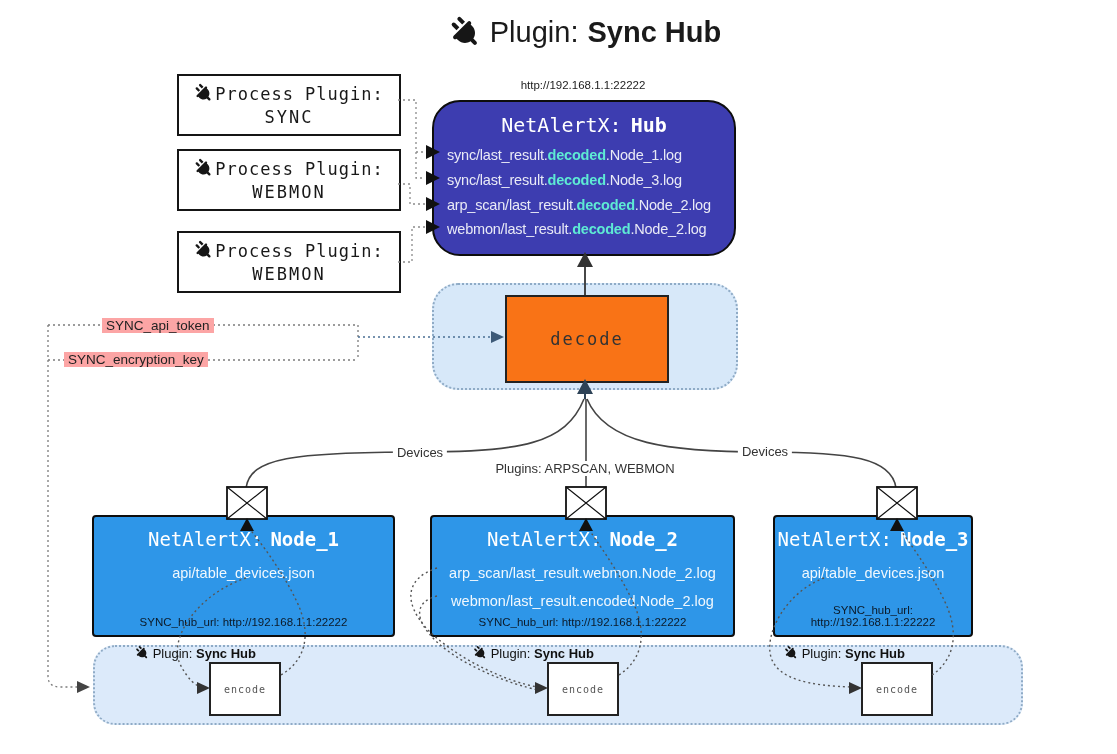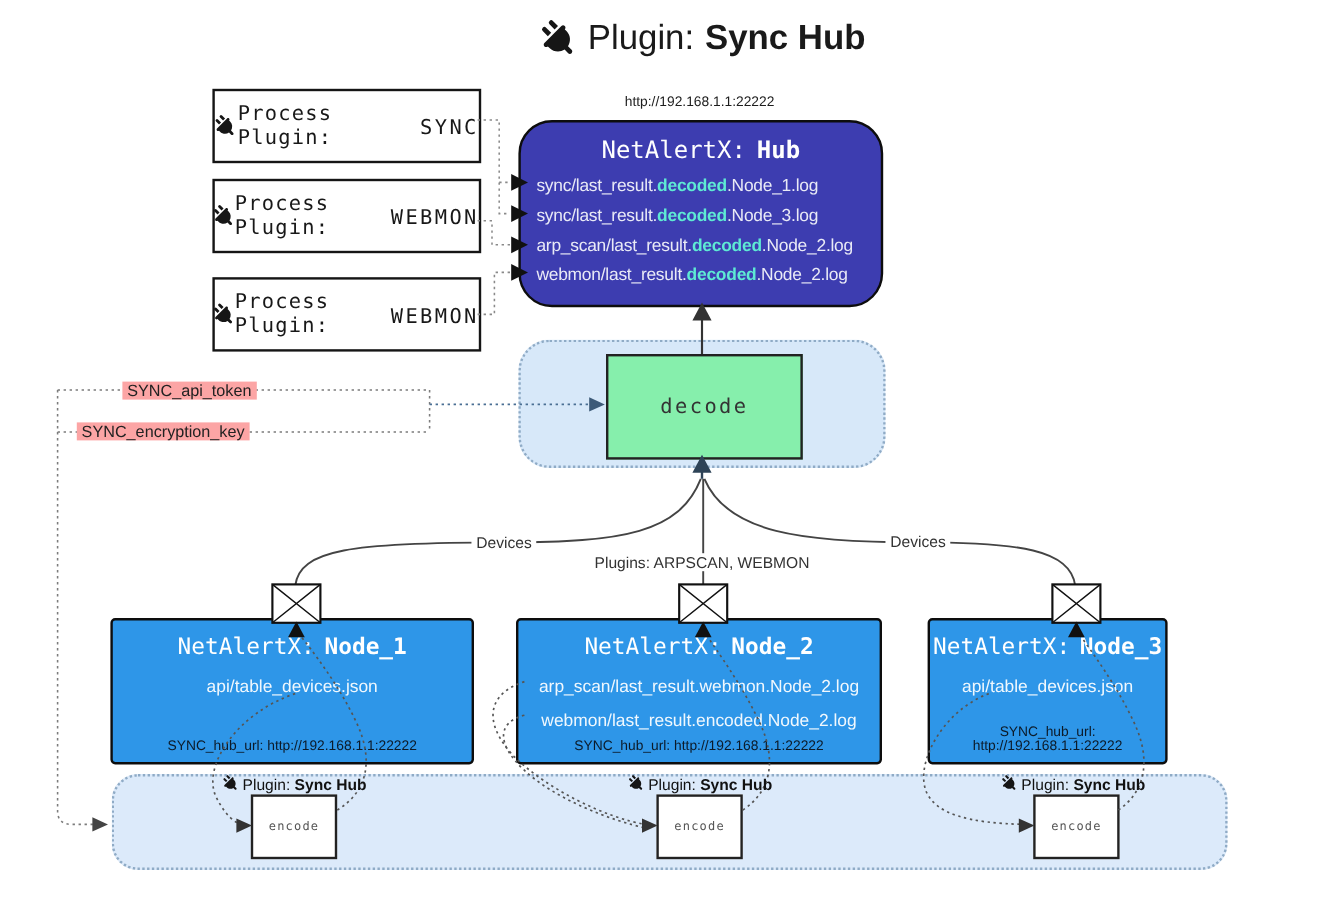--- a/index.html
+++ b/index.html
@@ -11,21 +11,21 @@
   .plug{width:1em;height:1em;overflow:visible;display:inline-block;vertical-align:-0.12em;}
   .plug path{fill:#161616;}
 
   
   .title{position:absolute;top:16px;left:53px;width:1064px;display:flex;
     align-items:center;justify-content:center;gap:9px;font-size:29px;color:#1a1a1a;z-index:6;}
   .title .bold{font-weight:bold;}
 
   
   .pbox{position:absolute;left:177px;width:220px;height:58px;background:#fff;
-    border:2px solid #151515;z-index:2;display:flex;flex-direction:row;
+    border:2px solid #151515;z-index:2;display:flex;flex-direction:column;
     align-items:center;justify-content:center;font-size:17px;color:#181818;}
   .pbox .l1{display:flex;align-items:center;gap:2px;letter-spacing:1px;}
   .pbox .l2{letter-spacing:2px;margin-top:3px;}
   .pbox1{top:74px;} .pbox2{top:149px;} .pbox3{top:231px;}
 
   
   .hub-url{position:absolute;top:79px;left:433px;width:300px;text-align:center;
     font-size:11.5px;color:#1d1d1d;z-index:6;}
   .hub{position:absolute;left:432px;top:100px;width:300px;height:152px;
     background:var(--hub_fill,#3d3db0);border:2px solid #0d0d0d;border-radius:28px;z-index:2;}
@@ -40,21 +40,21 @@
   
   .flabel{position:absolute;background:#fca5a5;padding:0 4px;font-size:13.5px;color:#222;
     z-index:6;white-space:nowrap;}
   .lbl-token{left:102px;top:318px;}
   .lbl-key{left:64px;top:352px;}
 
   
   .decode-band{position:absolute;left:432px;top:283px;width:306px;height:107px;
     background:var(--decode_band_fill,#d7e8f9);border:2px dotted var(--band_border,#8fabc6);
     border-radius:26px;z-index:2;box-sizing:border-box;}
-  .decode-box{position:absolute;left:505px;top:295px;width:160px;height:84px;background:#86efac;
+  .decode-box{position:absolute;left:505px;top:295px;width:160px;height:84px;background:#f97316;
     border:2px solid #222;z-index:3;display:flex;align-items:center;justify-content:center;
     font-size:17px;letter-spacing:2px;color:#333;}
 
   
   .elabel{position:absolute;background:#fff;padding:0 4px;font-size:13px;color:#333;
     z-index:6;white-space:nowrap;transform:translateX(-50%);}
   .lbl-dev-l{left:420px;top:445px;}
   .lbl-dev-r{left:765px;top:444px;}
   .lbl-center{left:585px;top:461px;}
 
@@ -71,21 +71,21 @@
     font-size:11.5px;color:#0c1a28;}
 
   
   .enc-band{position:absolute;left:93px;top:645px;width:930px;height:80px;
     background:var(--encode_band_fill,#dceafa);border:2px dotted var(--band_border,#8fabc6);
     border-radius:22px;z-index:2;box-sizing:border-box;}
   .enc-box{position:absolute;top:662px;width:72px;height:54px;background:#fff;border:2px solid #222;
     z-index:3;display:flex;align-items:center;justify-content:center;font-size:10px;
     letter-spacing:1px;color:#555;box-sizing:border-box;}
   .enc1{left:209px;} .enc2{left:547px;} .enc3{left:861px;}
-  .enc-label{position:absolute;top:646px;width:220px;text-align:center;font-size:13px;color:#111;
+  .enc-label{position:absolute;top:646px;width:220px;text-align:left;font-size:13px;color:#111;
     z-index:6;transform:translateX(-50%);white-space:nowrap;}
   .enc-label .bold{font-weight:bold;}
   .encl1{left:245px;} .encl2{left:583px;} .encl3{left:894px;}
 
   
   .overlay{position:absolute;left:0;top:0;width:1117px;height:754px;z-index:5;pointer-events:none;}
 </style>
 </head>
 <body style="--hub_fill: #3d3db0; --node_fill: #2e96e8; --decode_band_fill: #d7e8f9; --encode_band_fill: #dceafa; --band_border: #8fabc6; --line: #444444;">
 

